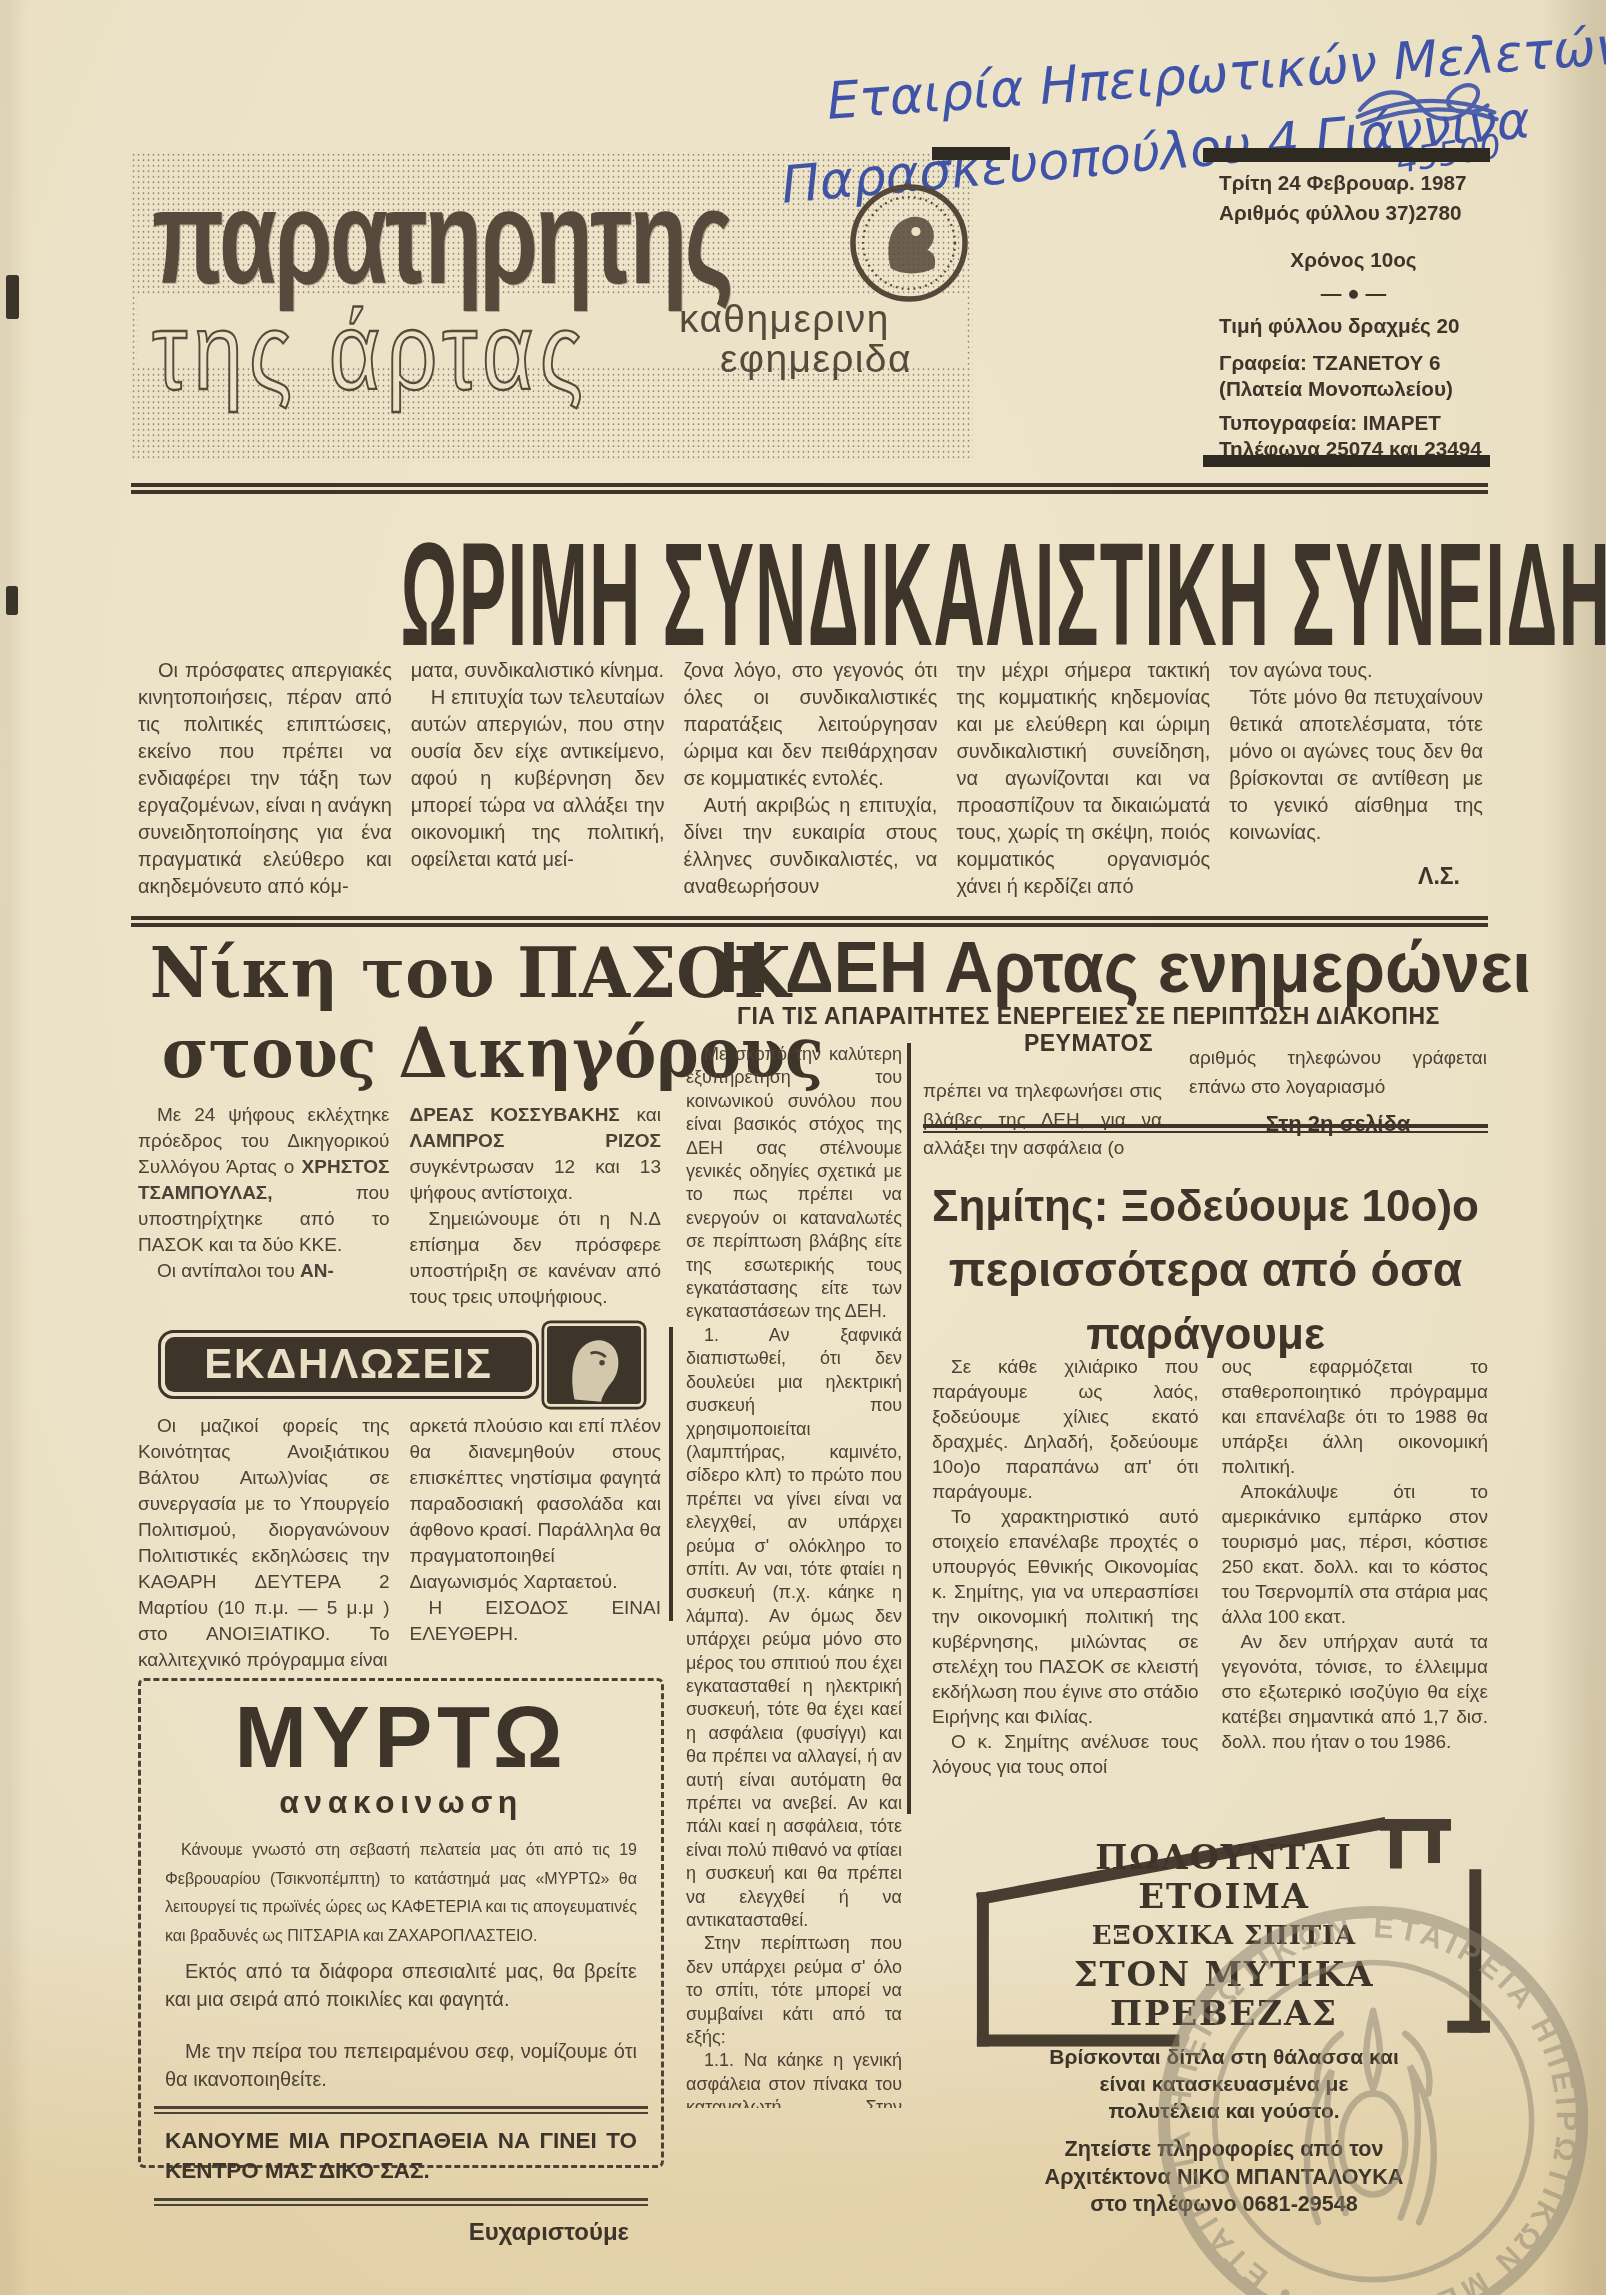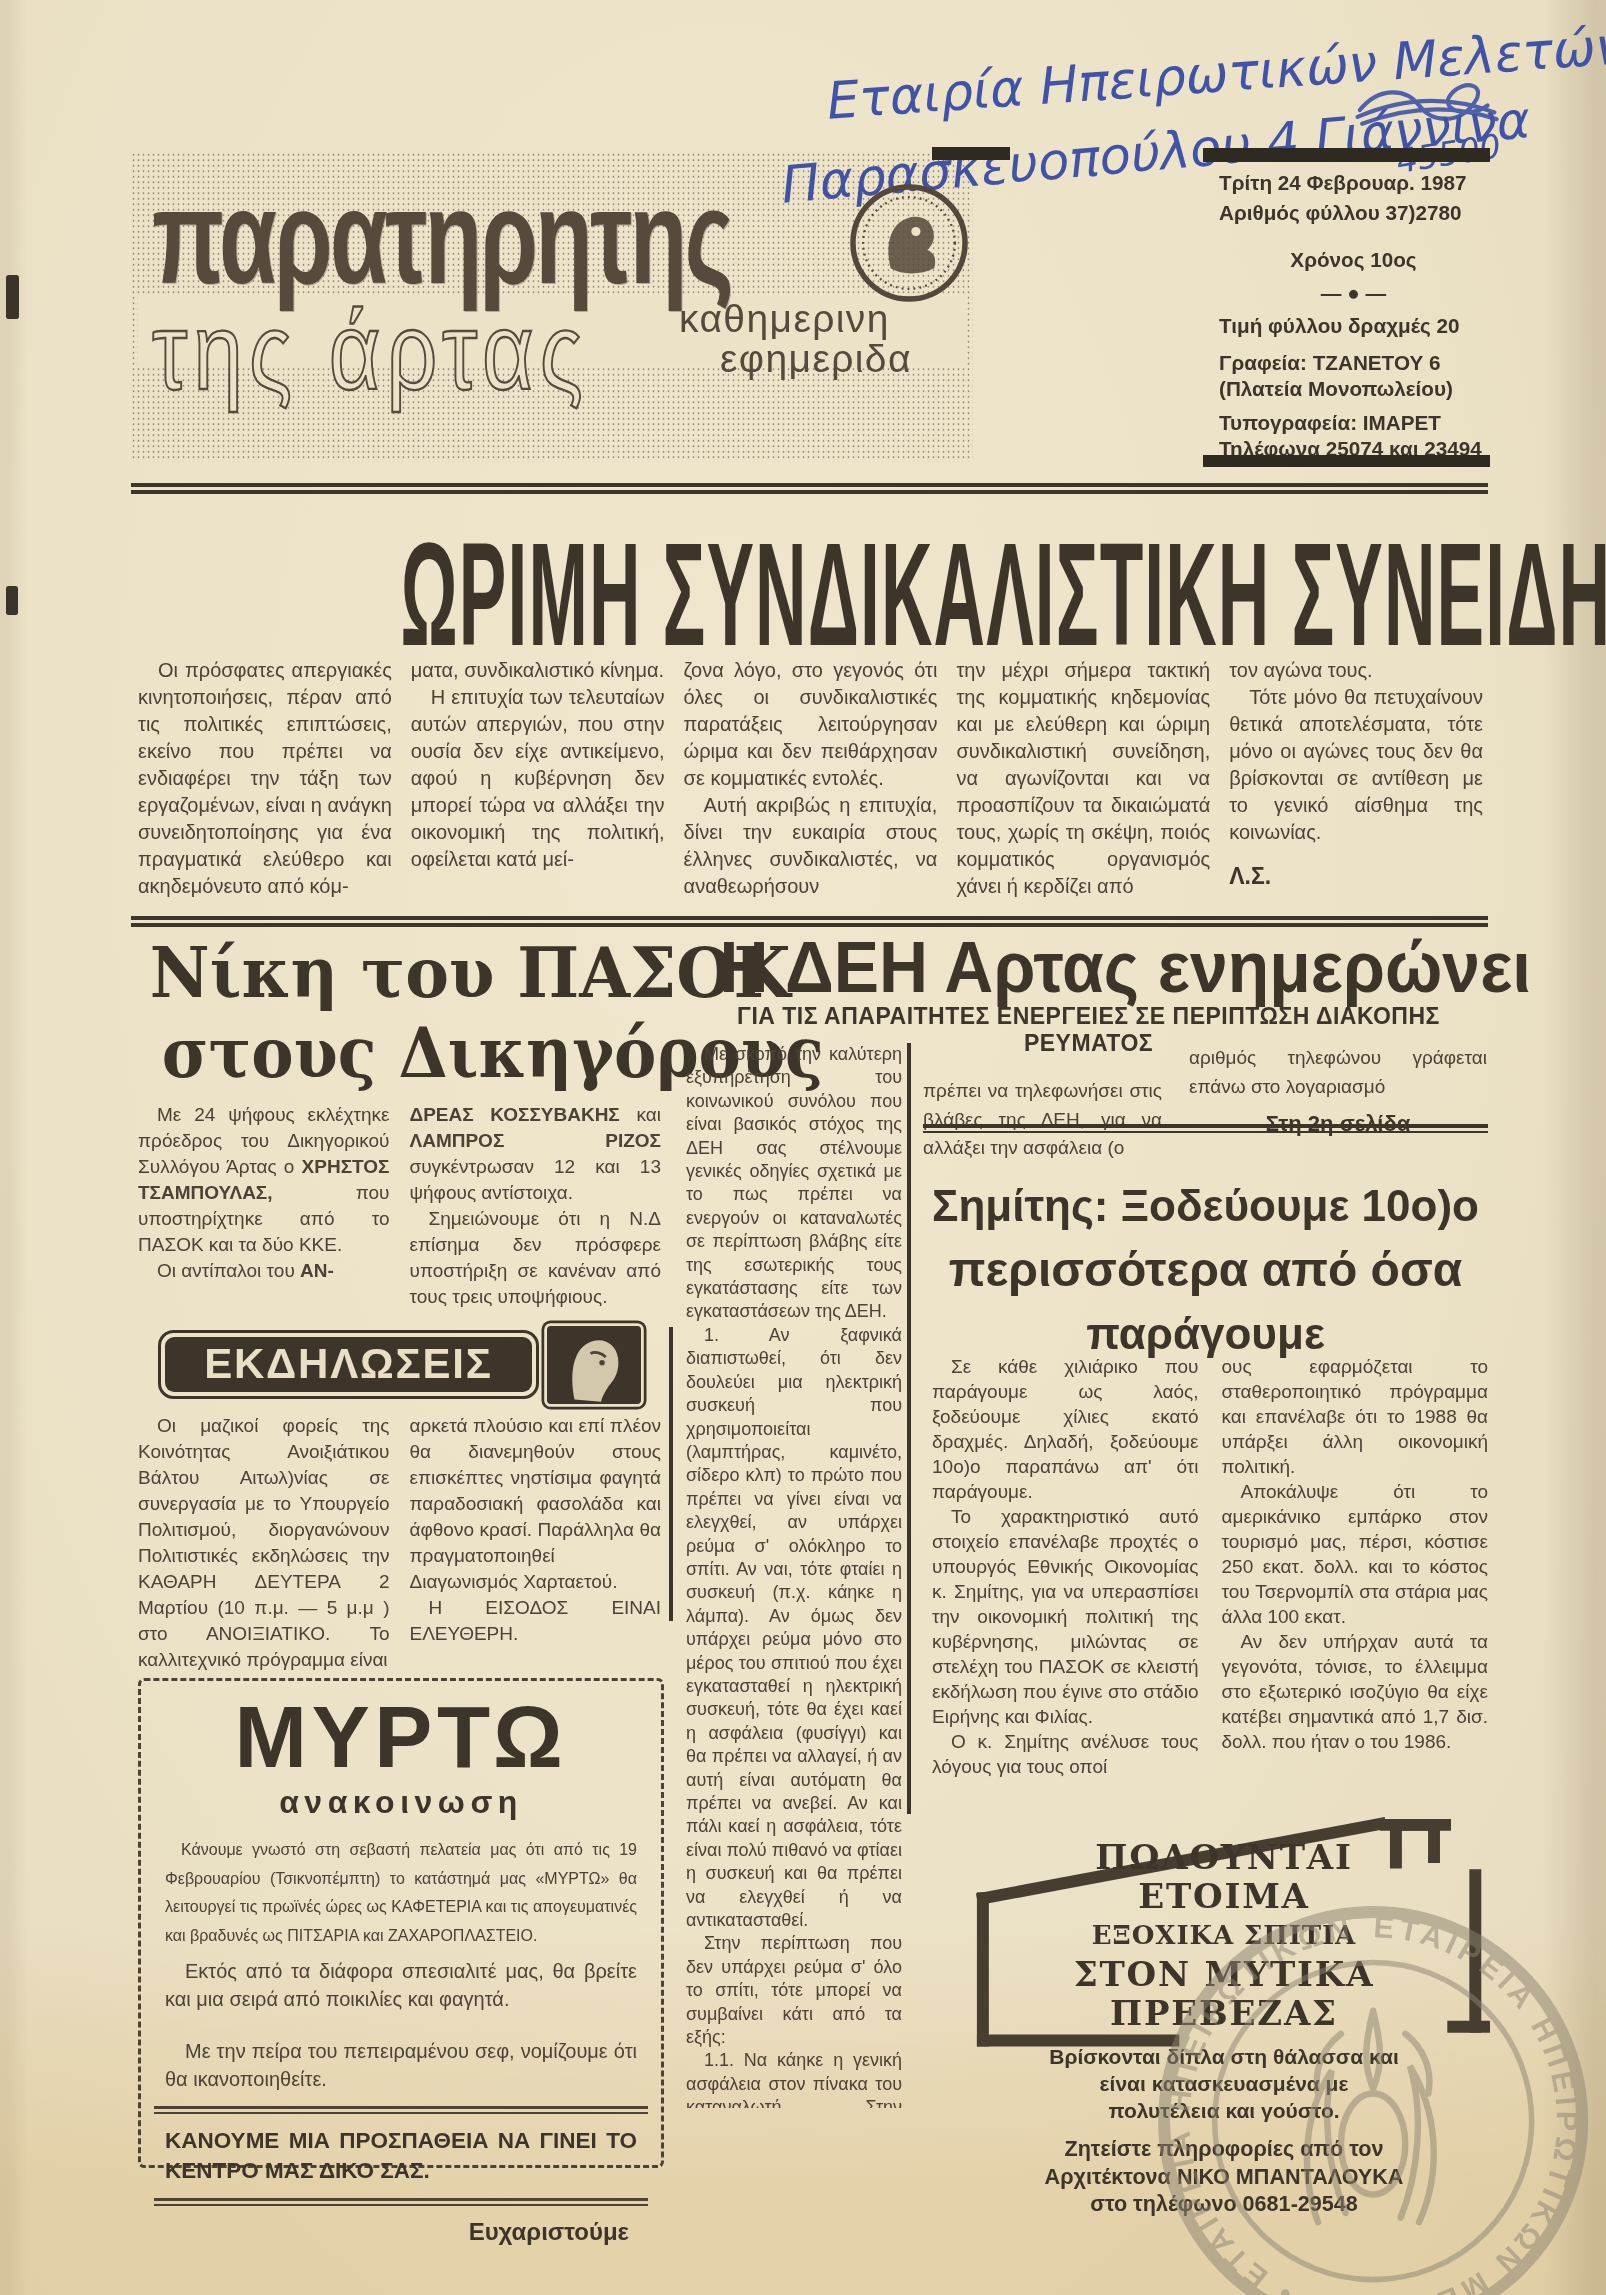--- a/index.html
+++ b/index.html
@@ -92,21 +92,21 @@
   <div class="abs" style="left:138px;top:657px;width:1345px;height:259px;display:flex;gap:19px;overflow:hidden;">
     <div class="txt" style="flex:1;"> Οι πρόσφατες απεργιακές κινητοποιήσεις, πέραν από τις πολιτικές επιπτώσεις, εκείνο που πρέπει να ενδιαφέρει την τάξη των εργαζομένων, είναι η ανάγκη συνειδητοποίησης για ένα πραγματικά ελεύθερο και ακηδεμόνευτο από κόμ-</div>
     <div class="txt" style="flex:1;">ματα, συνδικαλιστικό κίνημα.
  Η επιτυχία των τελευταίων αυτών απεργιών, που στην ουσία δεν είχε αντικείμενο, αφού η κυβέρνηση δεν μπορεί τώρα να αλλάξει την οικονομική της πολιτική, οφείλεται κατά μεί-</div>
     <div class="txt" style="flex:1;">ζονα λόγο, στο γεγονός ότι όλες οι συνδικαλιστικές παρατάξεις λειτούργησαν ώριμα και δεν πειθάρχησαν σε κομματικές εντολές.
  Αυτή ακριβώς η επιτυχία, δίνει την ευκαιρία στους έλληνες συνδικαλιστές, να αναθεωρήσουν</div>
     <div class="txt" style="flex:1;">την μέχρι σήμερα τακτική της κομματικής κηδεμονίας και με ελεύθερη και ώριμη συνδικαλιστική συνείδηση, να αγωνίζονται και να προασπίζουν τα δικαιώματά τους, χωρίς τη σκέψη, ποιός κομματικός οργανισμός χάνει ή κερδίζει από</div>
     <div style="flex:1;">
       <div class="txt">τον αγώνα τους.
  Τότε μόνο θα πετυχαίνουν θετικά αποτελέσματα, τότε μόνο οι αγώνες τους δεν θα βρίσκονται σε αντίθεση με το γενικό αίσθημα της κοινωνίας.</div>
-      <div class="bold" style="padding-right:23px;margin-top:16.5px;font-size:23px;color:var(--ink-strong);">Λ.Σ.</div>
+      <div class="bold" style="text-align:right;padding-right:23px;margin-top:16.5px;font-size:23px;color:var(--ink-strong);">Λ.Σ.</div>
     </div>
   </div>
 
   <div class="abs rule2" style="left:131px;top:916px;width:1357px;"></div>
 
   <div class="abs center" style="left:133px;top:932px;width:528px;">
     <span class="serifhead" style="font-size:69px;white-space:nowrap;display:inline-block;transform:scaleX(0.95);">Νίκη του ΠΑΣΟΚ</span>
   </div>
   <div class="abs center" style="left:133px;top:1012px;width:528px;">
     <span class="serifhead" style="font-size:69px;white-space:nowrap;display:inline-block;transform:scaleX(0.92);">στους Δικηγόρους</span>

